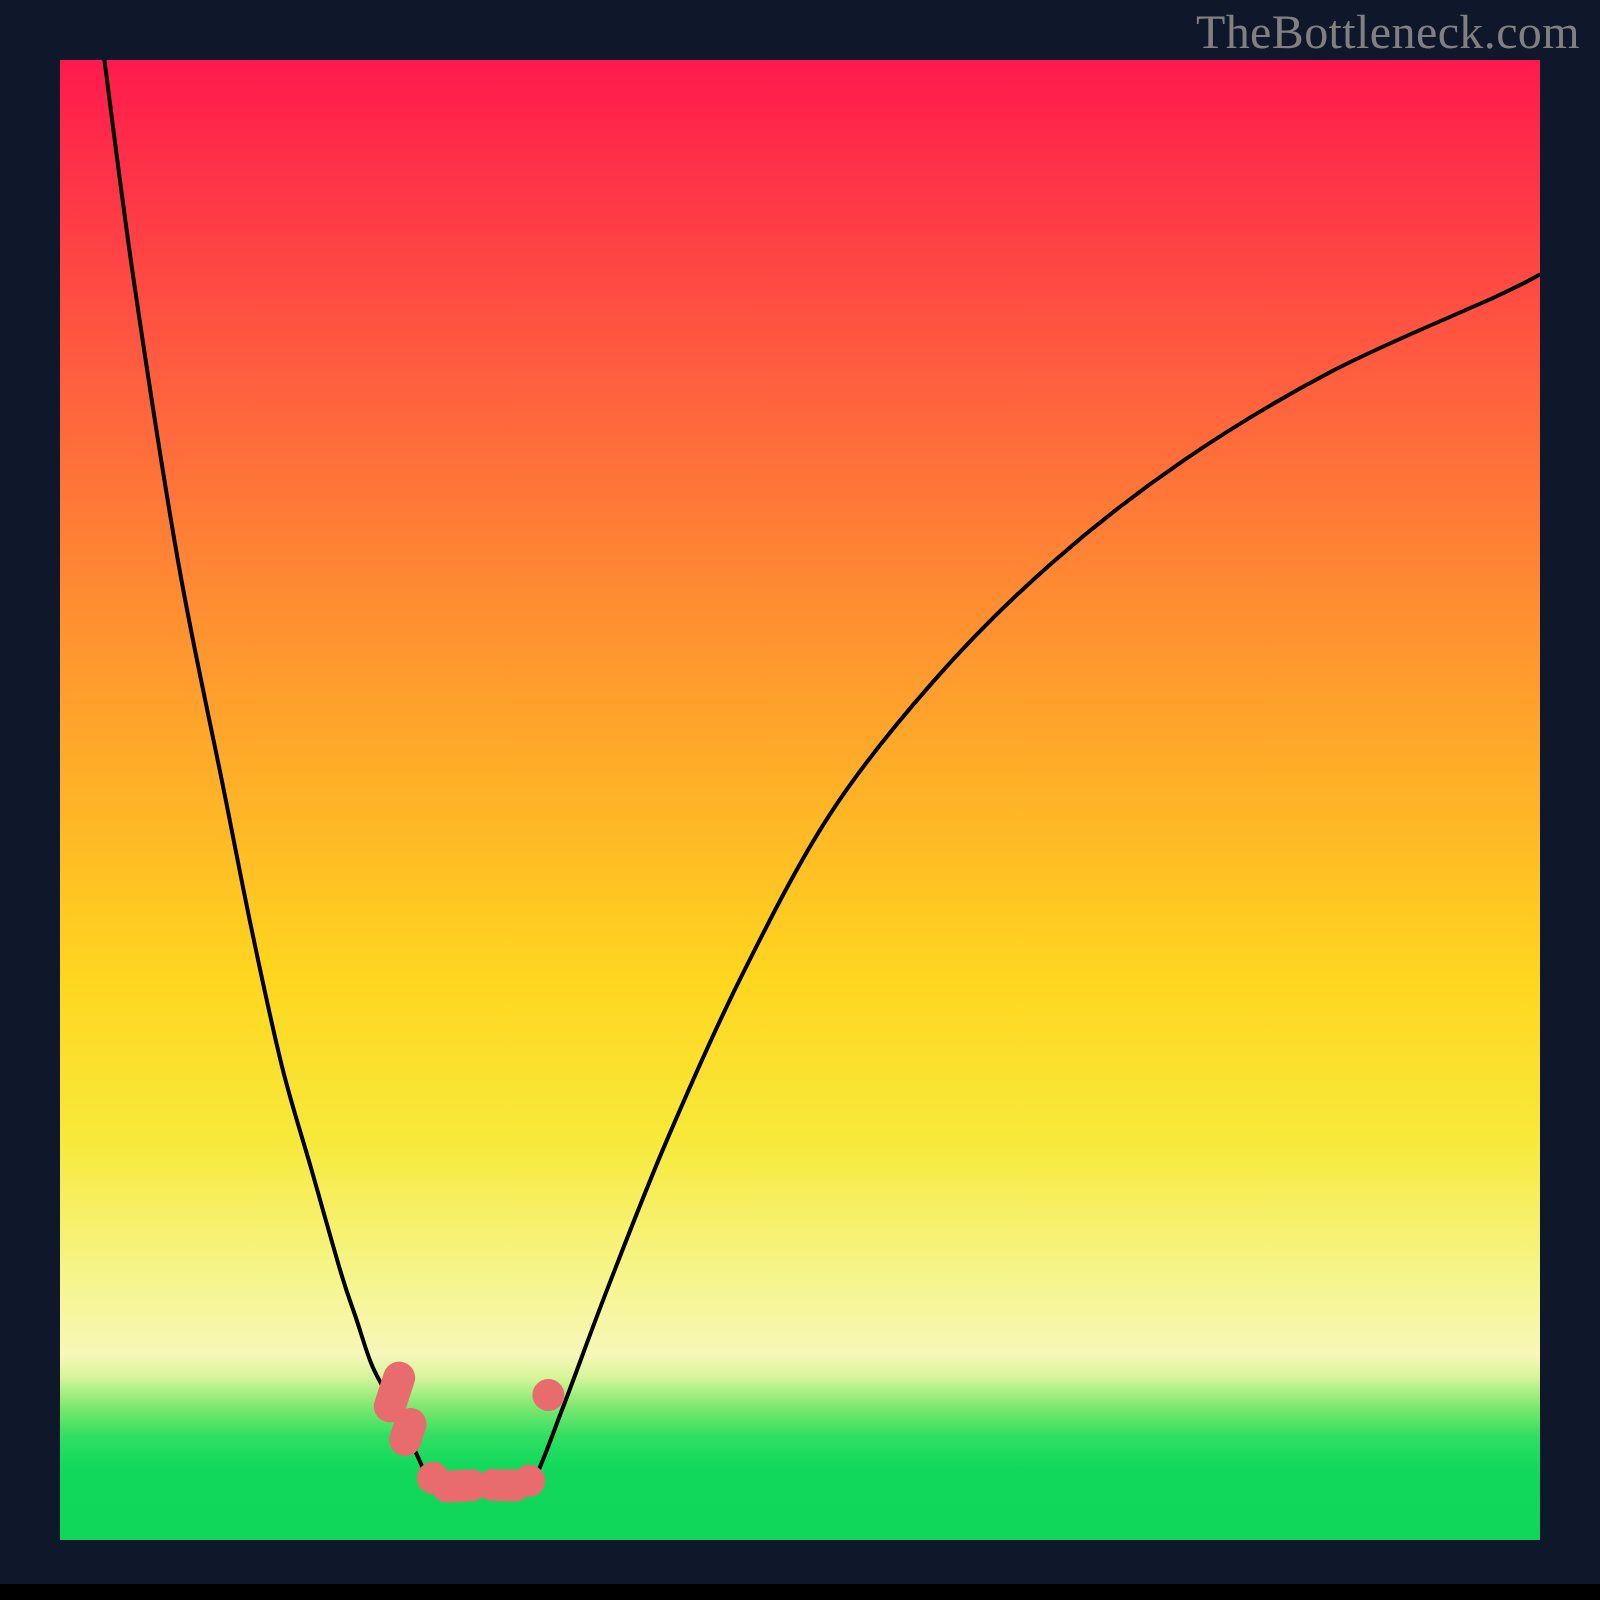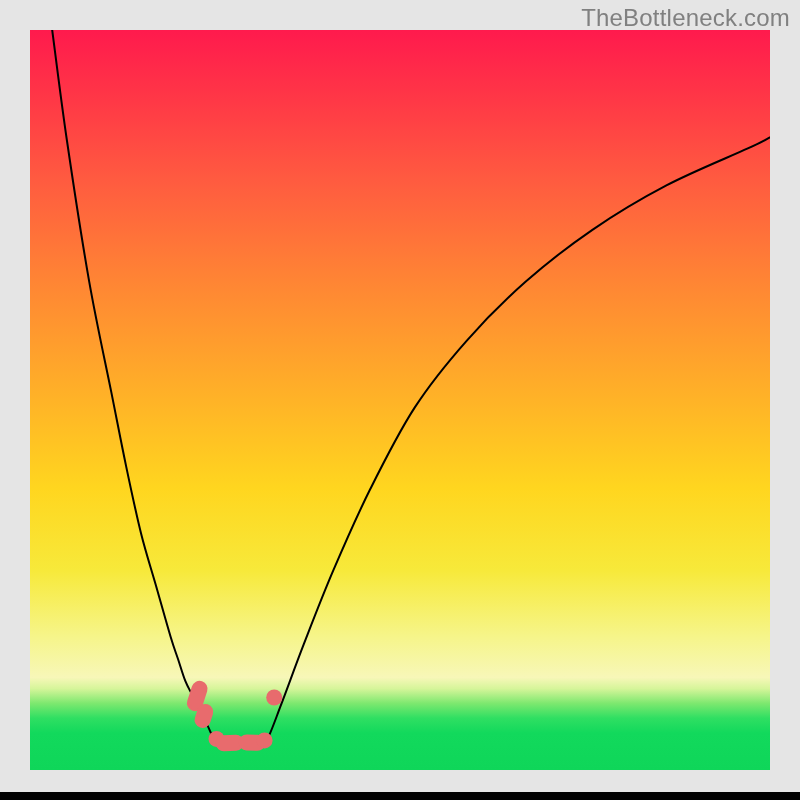--- a/index.html
+++ b/index.html
@@ -8,21 +8,22 @@
     width: 800px;
     height: 800px;
     background: #000;
     overflow: hidden;
     font-family: Arial, Helvetica, sans-serif;
   }
   .frame {
     position: relative;
     width: 800px;
     height: 792px;
-    background: #e5e5e5;
+    background: #0f172a;
+    font-family: Liberation Serif, serif;
   }
   .watermark {
     position: absolute;
     top: 4px;
     right: 10px;
     color: #808080;
     font-size: 24px;
     font-weight: 500;
     letter-spacing: 0.2px;
     z-index: 10;

